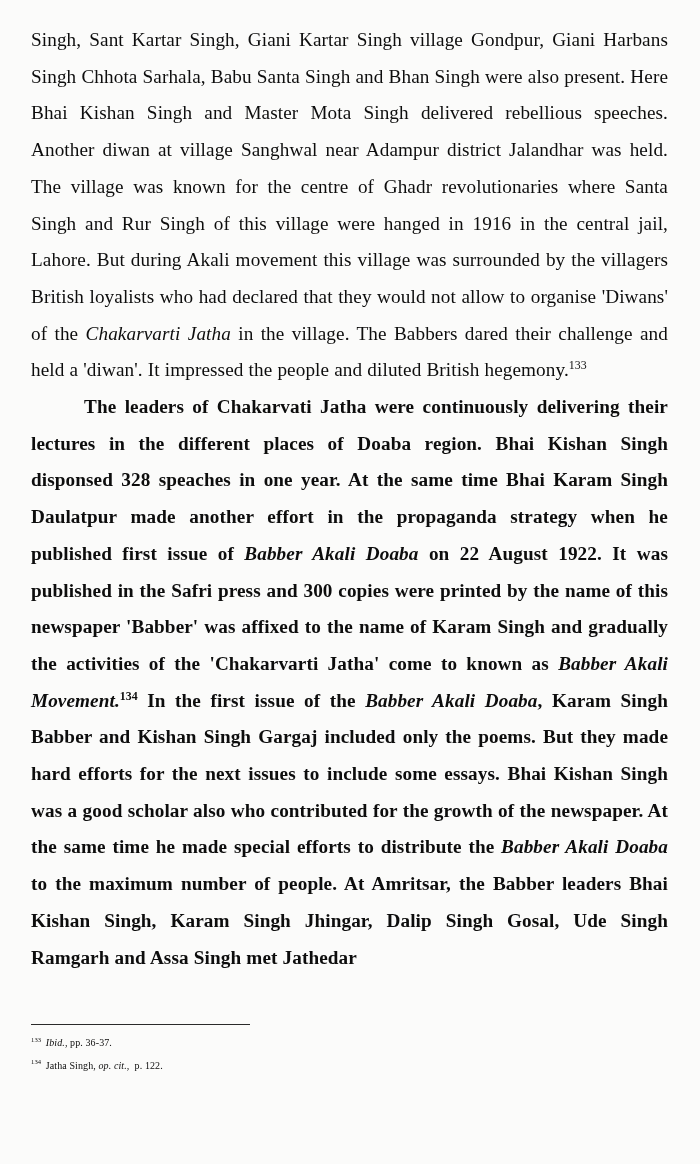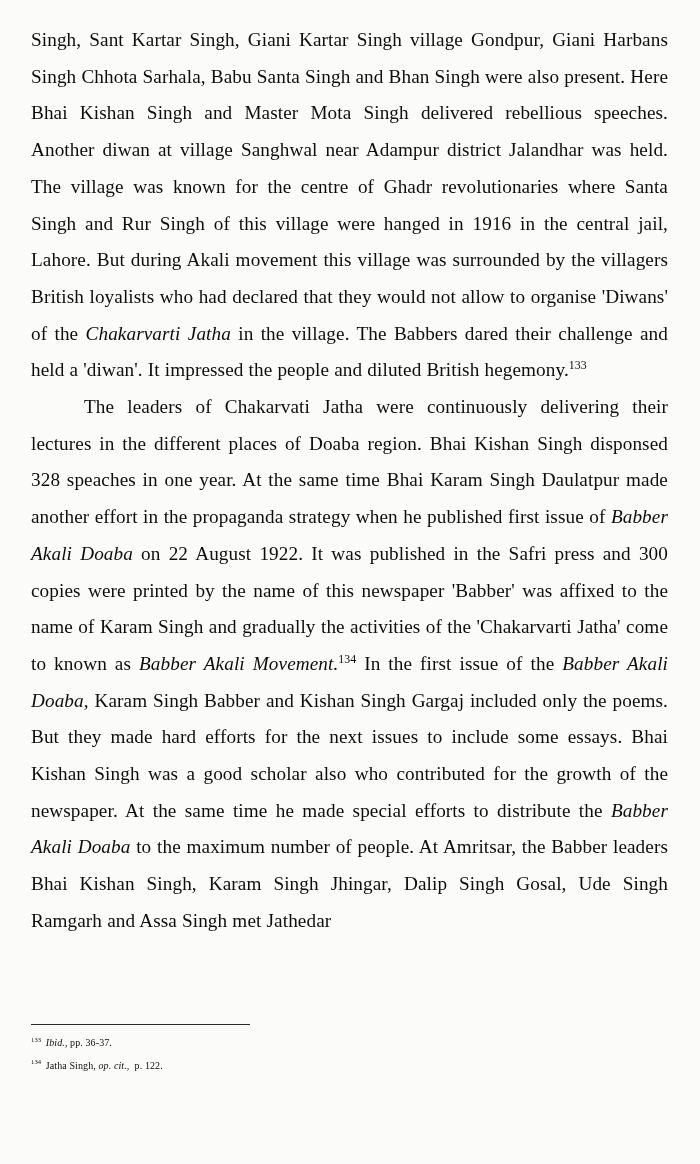--- a/index.html
+++ b/index.html
@@ -31,20 +31,21 @@
     font-size: 19.2px;
     line-height: 36.7px;
     text-align: justify;
     text-justify: inter-word;
     letter-spacing: 0.1px;
     word-spacing: 0.2px;
     hyphens: none;
   }
   p.para.indent {
     text-indent: 53px;
+    font-weight: bold;
   }
   p.para:last-child {
     text-align: justify;
   }
   .it {
     font-style: italic;
   }
   sup.fnref {
     font-size: 0.62em;
     line-height: 0;

